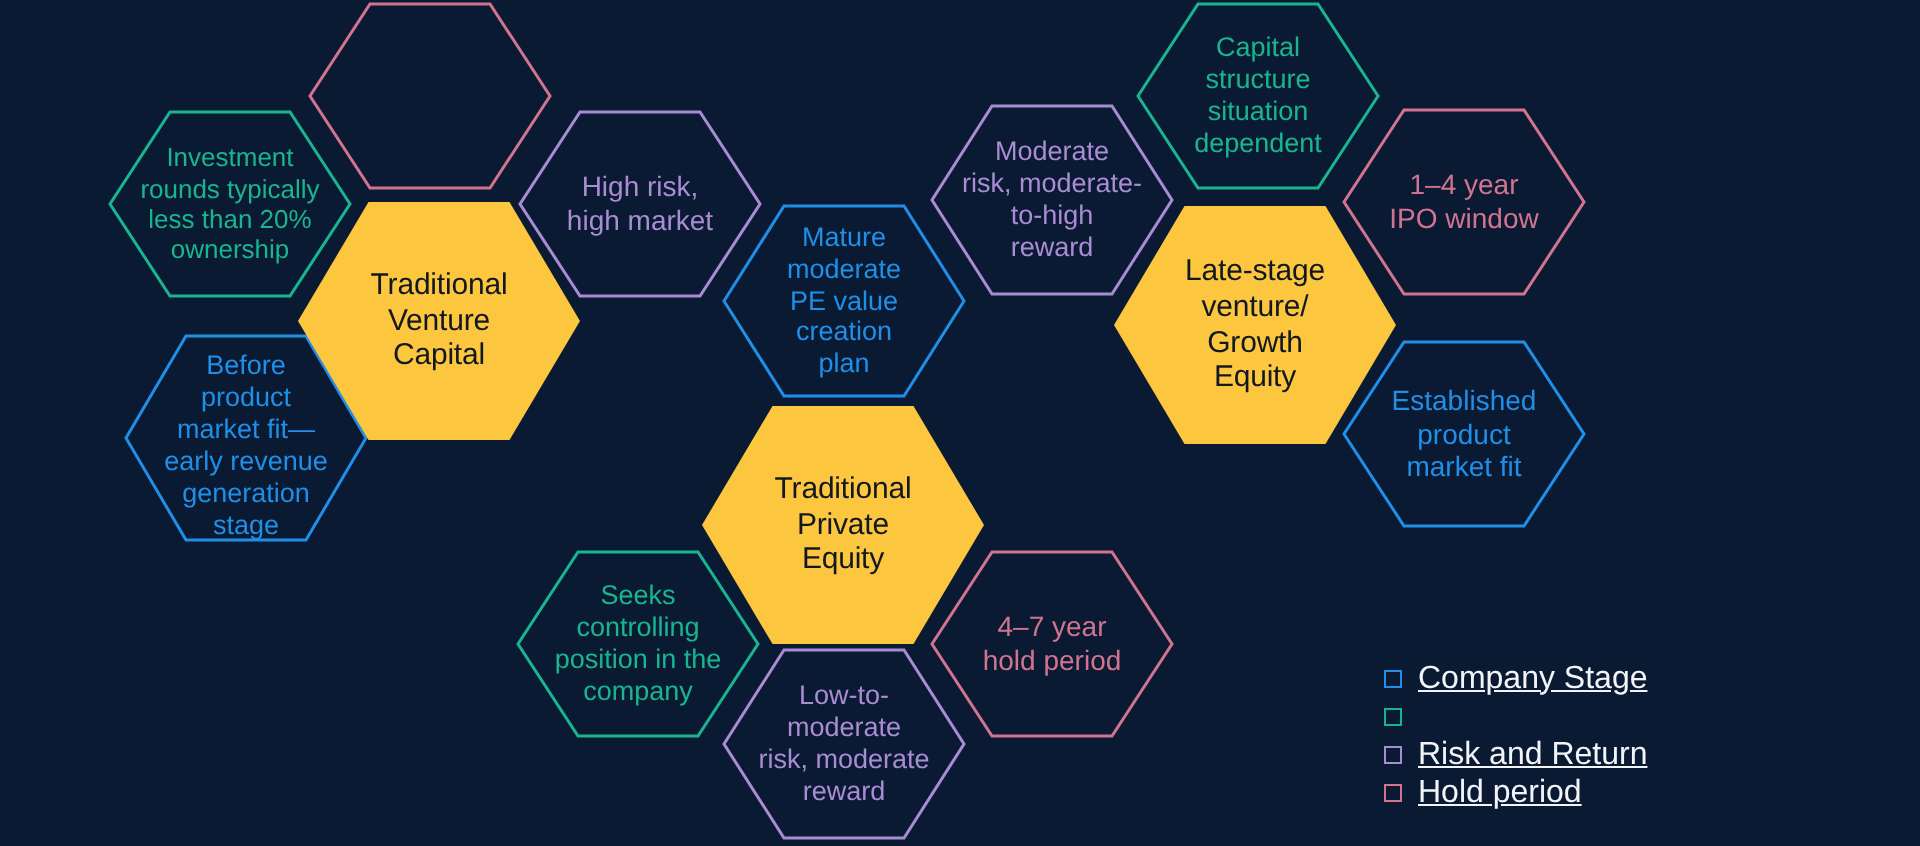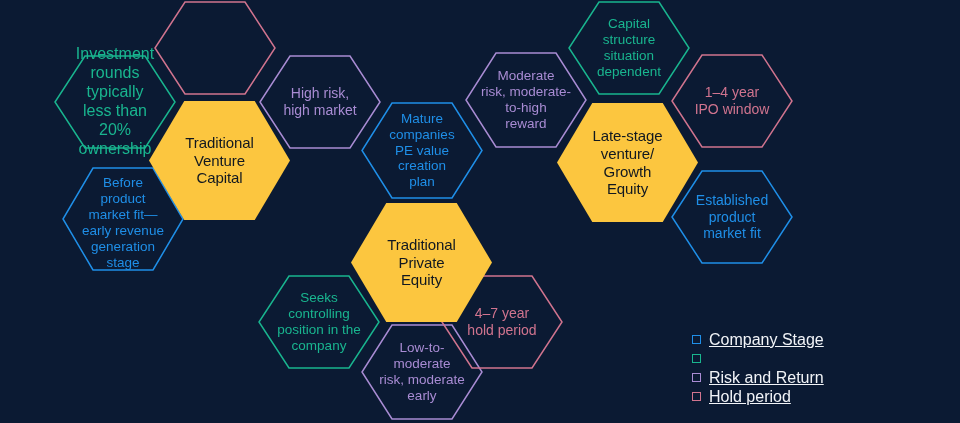--- a/index.html
+++ b/index.html
@@ -62,21 +62,21 @@
 </style>
 </head>
 <body style="background: rgb(11, 26, 51);">
 
 <div id="canvas">
   <div id="hex-layer">
       <div class="hex outline" style="left: 54px; top: 55px; width: 122px; height: 94px;">
         <svg viewBox="0 0 122 94" preserveAspectRatio="none">
           <polygon points="31.00,1.00 91.00,1.00 121.00,47.00 91.00,93.00 31.00,93.00 1.00,47.00" fill="none" stroke="#19b58f" stroke-width="1.5" stroke-linejoin="miter"></polygon>
         </svg>
-        <span class="hex-label" style="color: rgb(25, 181, 143); font-size: 16px;">Investment
+        <span class="hex-label" style="color: rgb(25, 181, 143); font-size: 13px;">Investment
 rounds typically
 less than 20%
 ownership</span>
       </div>
       <div class="hex outline" style="left: 154px; top: 1px; width: 122px; height: 94px;">
         <svg viewBox="0 0 122 94" preserveAspectRatio="none">
           <polygon points="31.00,1.00 91.00,1.00 121.00,47.00 91.00,93.00 31.00,93.00 1.00,47.00" fill="none" stroke="#d1748f" stroke-width="1.5" stroke-linejoin="miter"></polygon>
         </svg>
       </div>
       <div class="hex outline" style="left: 259px; top: 55px; width: 122px; height: 94px;">
@@ -95,21 +95,21 @@
 market fit—
 early revenue
 generation
 stage</span>
       </div>
       <div class="hex outline" style="left: 361px; top: 102px; width: 122px; height: 97px;">
         <svg viewBox="0 0 122 97" preserveAspectRatio="none">
           <polygon points="31.00,1.00 91.00,1.00 121.00,48.50 91.00,96.00 31.00,96.00 1.00,48.50" fill="none" stroke="#1f8fe8" stroke-width="1.5" stroke-linejoin="miter"></polygon>
         </svg>
         <span class="hex-label" style="color: rgb(31, 143, 232); font-size: 13.5px;">Mature
-companies
+moderate
 PE value
 creation
 plan</span>
       </div>
       <div class="hex outline" style="left: 465px; top: 52px; width: 122px; height: 96px;">
         <svg viewBox="0 0 122 96" preserveAspectRatio="none">
           <polygon points="31.00,1.00 91.00,1.00 121.00,48.00 91.00,95.00 31.00,95.00 1.00,48.00" fill="none" stroke="#a98cd4" stroke-width="1.5" stroke-linejoin="miter"></polygon>
         </svg>
         <span class="hex-label" style="color: rgb(169, 140, 212); font-size: 13.5px;">Moderate
 risk, moderate-
@@ -149,23 +149,23 @@
 position in the
 company</span>
       </div>
       <div class="hex outline" style="left: 361px; top: 324px; width: 122px; height: 96px;">
         <svg viewBox="0 0 122 96" preserveAspectRatio="none">
           <polygon points="31.00,1.00 91.00,1.00 121.00,48.00 91.00,95.00 31.00,95.00 1.00,48.00" fill="none" stroke="#a98cd4" stroke-width="1.5" stroke-linejoin="miter"></polygon>
         </svg>
         <span class="hex-label" style="color: rgb(169, 140, 212); font-size: 13.5px;">Low-to-
 moderate
 risk, moderate
-early</span>
-      </div>
-      <div class="hex outline" style="left: 441px; top: 275px; width: 122px; height: 94px;">
+reward</span>
+      </div>
+      <div class="hex outline" style="left: 465px; top: 275px; width: 122px; height: 94px;">
         <svg viewBox="0 0 122 94" preserveAspectRatio="none">
           <polygon points="31.00,1.00 91.00,1.00 121.00,47.00 91.00,93.00 31.00,93.00 1.00,47.00" fill="none" stroke="#d1748f" stroke-width="1.5" stroke-linejoin="miter"></polygon>
         </svg>
         <span class="hex-label" style="color: rgb(209, 116, 143); font-size: 14px;">4–7 year
 hold period</span>
       </div>
       <div class="hex filled" style="left: 149px; top: 101px; width: 141px; height: 119px;">
         <svg viewBox="0 0 141 119" preserveAspectRatio="none">
           <polygon points="35.25,0.00 105.75,0.00 141.00,59.50 105.75,119.00 35.25,119.00 0.00,59.50" fill="#fcc63f" stroke="none"></polygon>
         </svg>

